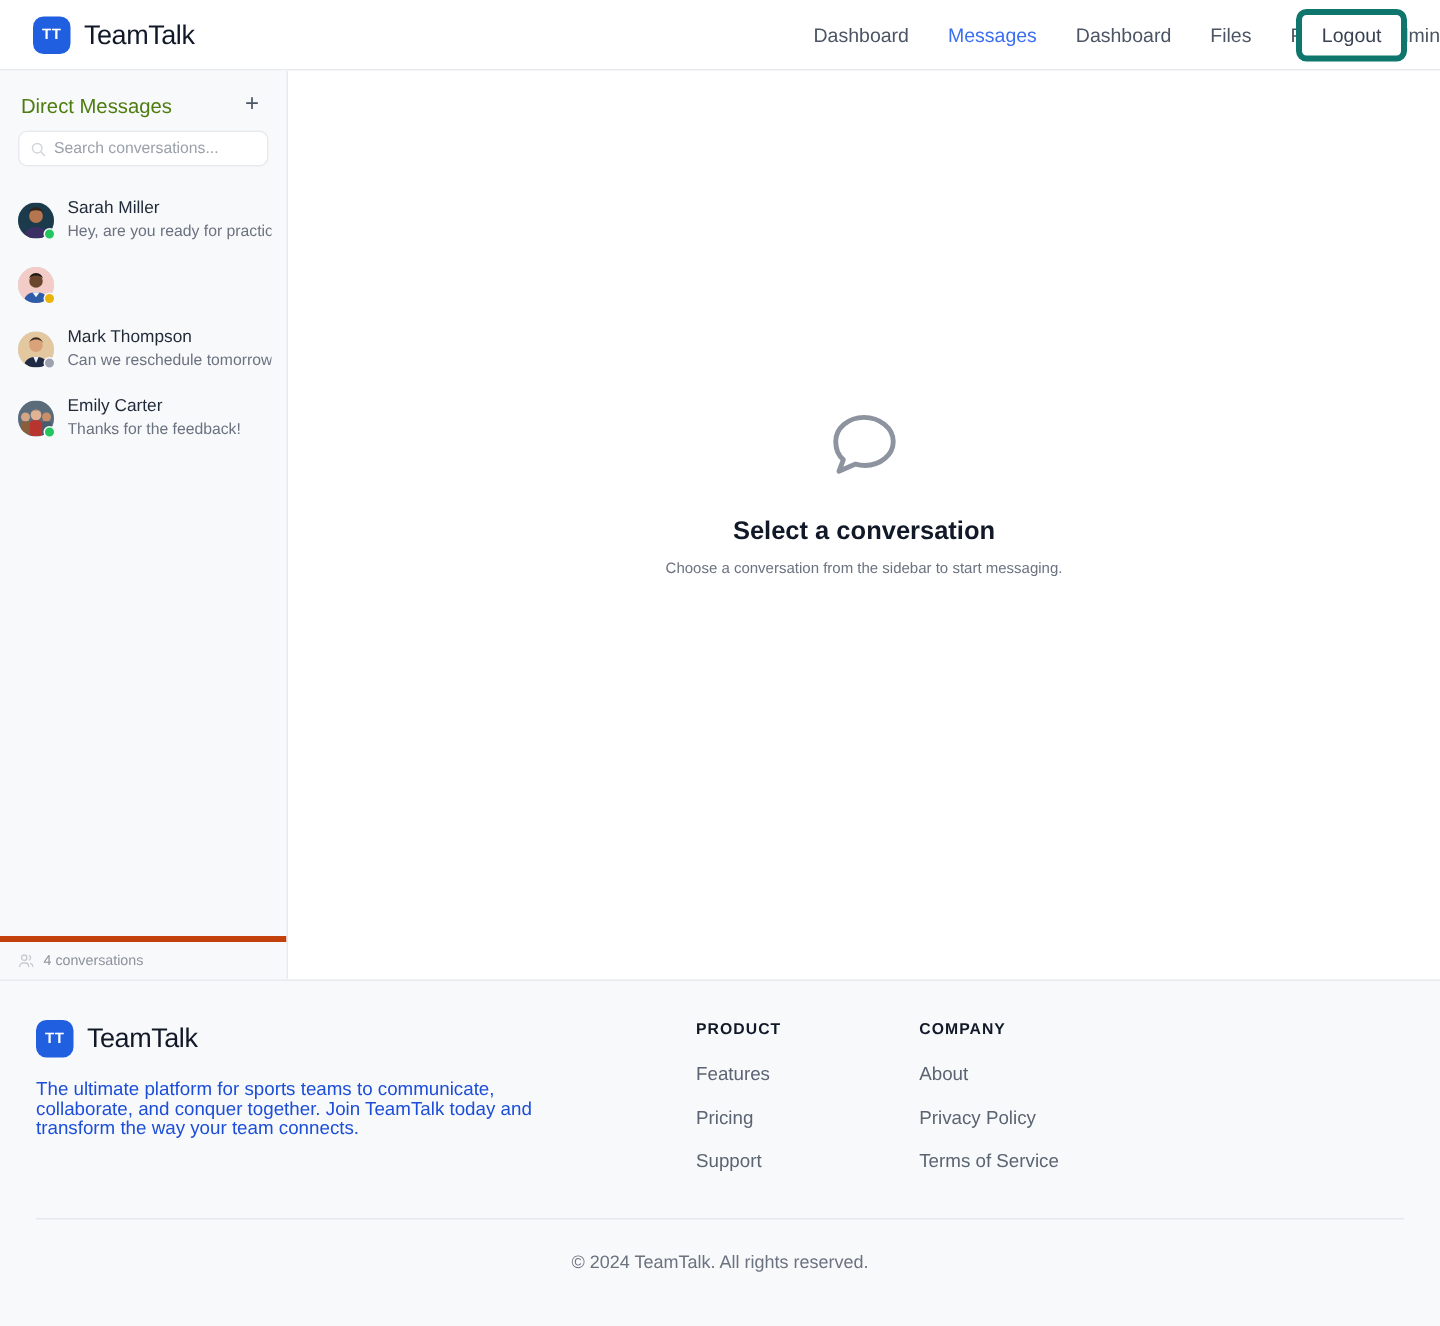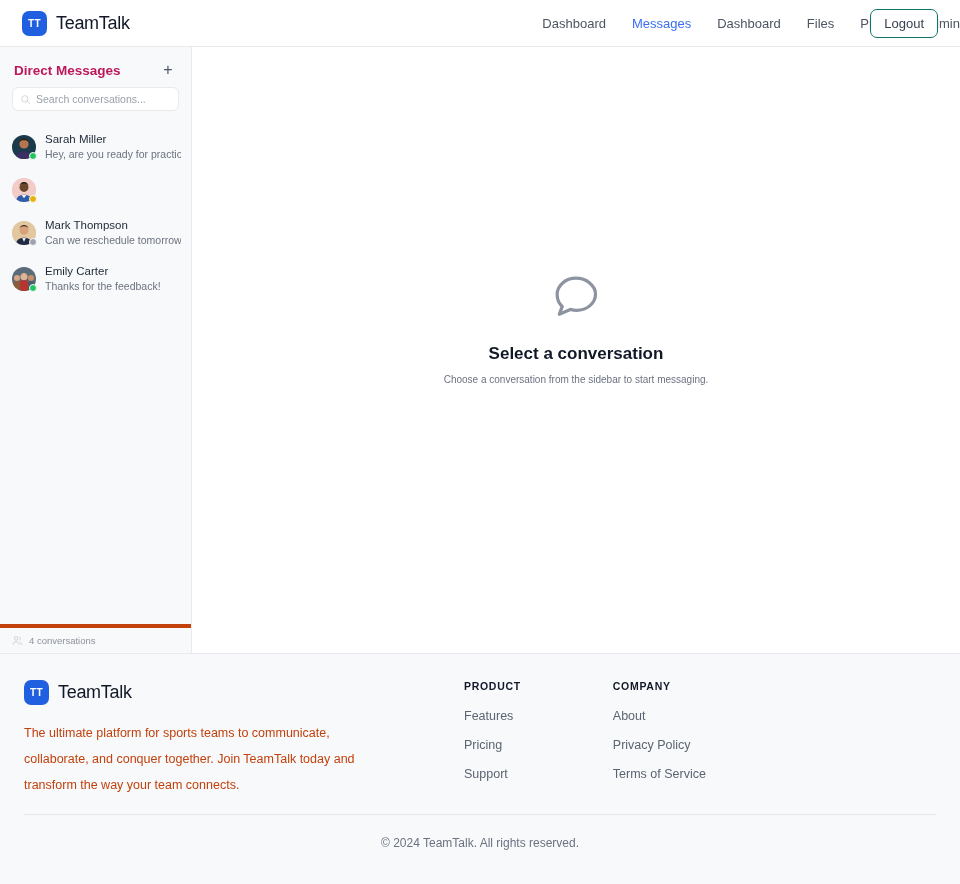--- a/index.html
+++ b/index.html
@@ -39,40 +39,40 @@
   .navlinks .navlink { pointer-events: auto; }
   .navlink {
     font-size: 13px; color: #4b5563; text-decoration: none; cursor: pointer;
     white-space: nowrap;
   }
   .navlink.active { color: #3b6ef0; }
 
   .logout-btn {
     margin-left: auto; position: relative; z-index: 2;
     font-size: 13px; color: #374151;
-    background: #fff; border: 1px solid #0f766e; border-radius: 7px;
+    background: #fff; border: 4px solid #0f766e; border-radius: 7px;
     padding: 6px 13px; cursor: pointer;
     font-family: inherit;
   }
 
   
   .workspace { flex: 0 0 606px; height: 606px; display: flex; background: #ffffff; }
 
   .sidebar {
     width: 192px; flex: 0 0 192px; height: 606px;
     background: #f8f9fb;
     border-right: 1px solid #e8eaed;
     display: flex; flex-direction: column;
     overflow: hidden;
   }
   .sb-head {
     display: flex; align-items: center; justify-content: space-between;
     padding: 14px 14px 8px 14px;
   }
-  .sb-title { font-size: 13.5px; font-weight: bold; color: #be185d; }
+  .sb-title { font-size: 13.5px; font-weight: normal; color: #4d7c0f; }
   .add-btn {
     width: 18px; height: 18px; border: 0; background: transparent;
     color: #4b5563; font-size: 16px; line-height: 1; cursor: pointer;
     display: flex; align-items: center; justify-content: center;
     font-family: inherit;
   }
   .sb-search { padding: 0 12px 10px 12px; }
   .search-wrap {
     position: relative; height: 24px;
     background: #ffffff; border: 1px solid #e8eaed; border-radius: 6px;
@@ -138,21 +138,21 @@
   
   .footer {
     flex: 1 1 auto; background: #f8f9fb;
     border-top: 1px solid #e8eaed;
     padding: 26px 24px 0 24px;
     display: flex; flex-direction: column;
   }
   .footer-top { display: flex; }
   .f-brandcol { width: 440px; flex: 0 0 440px; padding-right: 70px; }
   .f-brand { display: flex; align-items: center; gap: 9px; margin-bottom: 15px; }
-  .f-desc { font-size: 12.5px; line-height: 26px; color: #c2410c; }
+  .f-desc { font-size: 12.5px; line-height: 13px; color: #1d4ed8; }
   .f-col { flex: 0 0 auto; }
   .f-col.company { margin-left: 92px; }
   .f-coltitle {
     font-size: 10.5px; font-weight: bold; color: #111827;
     letter-spacing: .7px; margin-bottom: 17px;
   }
   .f-link {
     display: block; font-size: 12.5px; color: #5b6472;
     text-decoration: none; margin-bottom: 15px; cursor: pointer;
   }

